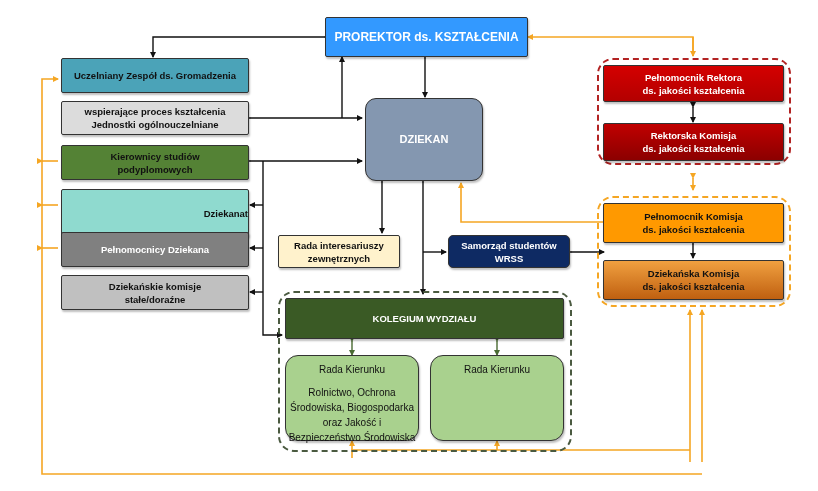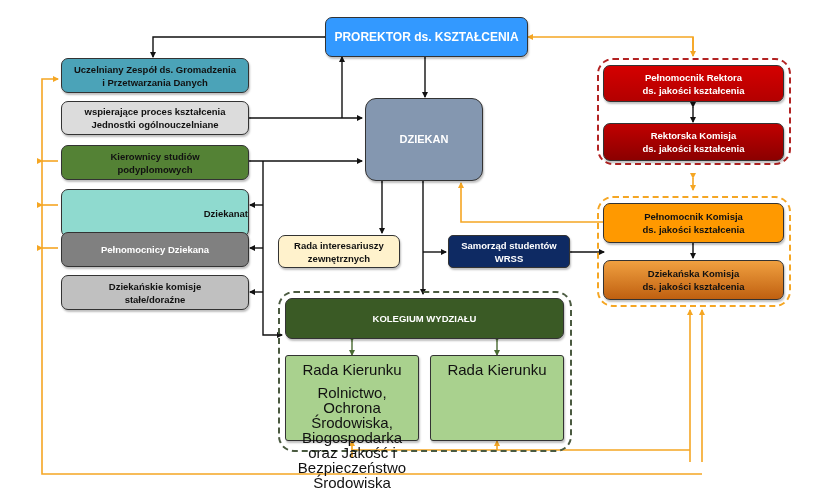--- a/index.html
+++ b/index.html
@@ -1,29 +1,29 @@
 <!DOCTYPE html>
 <html><head>
 <meta charset="utf-8">
 <style>
   html, body { margin: 0; padding: 0; background: #ffffff; }
   body { width: 818px; height: 491px; position: relative; overflow: hidden; font-family: "Liberation Sans", sans-serif; }
   svg.wires { position: absolute; left: 0; top: 0; width: 818px; height: 491px; z-index: 1; }
   .box {
     position: absolute; z-index: 2; box-sizing: border-box;
-    border: 1px solid #333; border-radius: 7px;
+    border: 1px solid #333; border-radius: 2px;
     display: flex; align-items: center; justify-content: center; text-align: center;
     font-weight: bold; font-size: 9.5px; line-height: 13px; color: #111;
     box-shadow: 1px 2px 2px rgba(0,0,0,0.25);
   }
   .dash {
     position: absolute; z-index: 1; box-sizing: border-box; border-radius: 16px;
   }
   .light { color: #fff; }
-  .rk { flex-direction: column; justify-content: flex-start; font-weight: normal; font-size: 15px; line-height: 15px; border-radius: 3px; padding-top: 6px; }
+  .rk { flex-direction: column; justify-content: flex-start; font-weight: normal; font-size: 10px; line-height: 15px; border-radius: 13px; padding-top: 6px; }
   .rk .ttl { margin-bottom: 8px; }
 </style>
 </head>
 <body>
 
 <svg class="wires" viewBox="0 0 818 491">
   <defs>
     <marker id="ab" markerWidth="6" markerHeight="6" refX="5" refY="3" orient="auto" markerUnits="userSpaceOnUse">
       <path d="M0,0 L6,3 L0,6 z" fill="#111"></path>
     </marker>
@@ -85,21 +85,20 @@
   </g>
 </svg>
 
 <div class="box light" style="left:325px;top:17px;width:203px;height:40px;background:#3399ff;font-size:12px;">
   <span>PROREKTOR ds. KSZTAŁCENIA</span>
 </div>
 
 <div class="box" style="left:61px;top:58px;width:188px;height:35px;background:#4ba3b8;">
   <div>
       <div>Uczelniany Zespół ds. Gromadzenia</div>
-      <div>i Przetwarzania Danych</div>
     </div>
 </div>
 <div class="box" style="left:61px;top:101px;width:188px;height:34px;background:#dcdcdc;">
   <div>
       <div>wspierające proces kształcenia</div>
       <div>Jednostki ogólnouczelniane</div>
     </div>
 </div>
 <div class="box" style="left:61px;top:145px;width:188px;height:35px;background:#548235;">
   <div>

